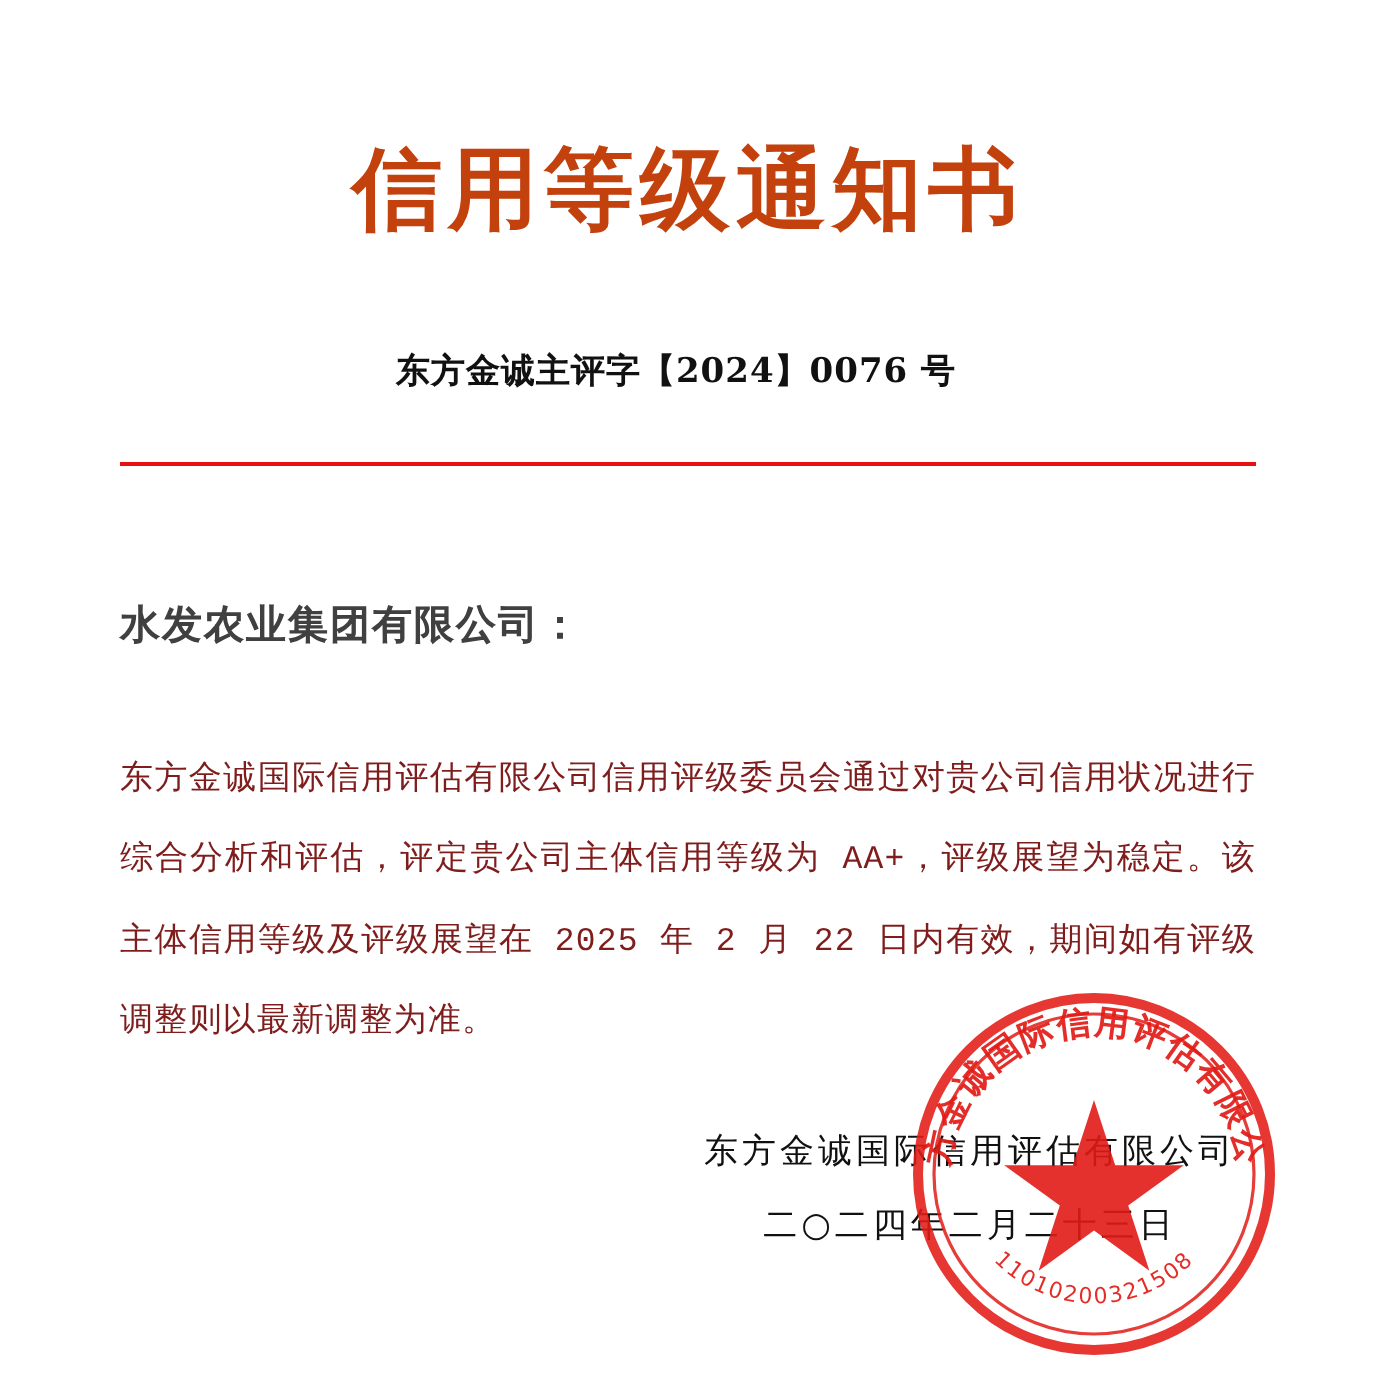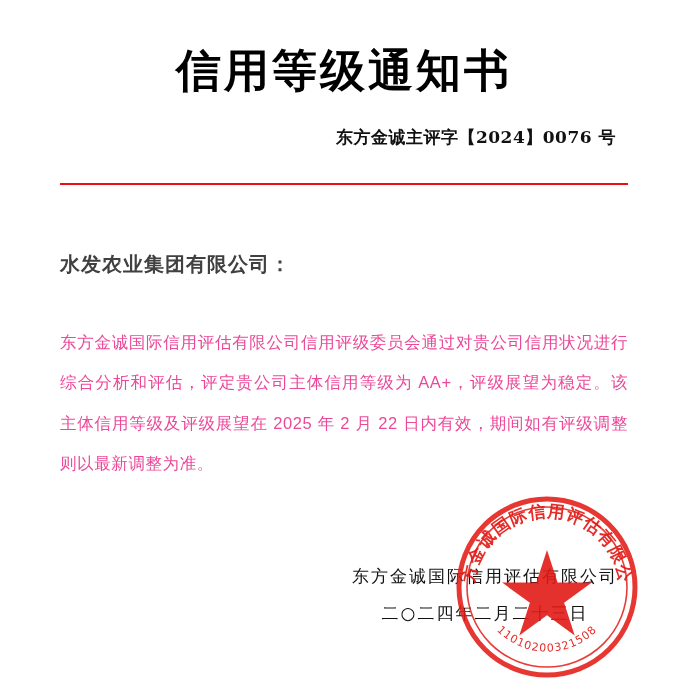--- a/index.html
+++ b/index.html
@@ -15,32 +15,32 @@
   }
   .page {
     position: relative;
     width: 688px;
     height: 688px;
     box-sizing: border-box;
     padding: 0 60px;
   }
   .doc-title {
     margin: 0;
-    padding-top: 44px;
+    padding-top: 68px;
     text-align: center;
-    color: #000000;
+    color: #c2410c;
     font-family: "DejaVu Serif", "Liberation Serif", serif;
     font-size: 45px;
     font-weight: bold;
     letter-spacing: 3px;
     line-height: 1.2;
   }
   .doc-number {
-    margin-top: 28px;
-    text-align: right;
+    margin-top: 52px;
+    text-align: center;
     padding-right: 12px;
     font-size: 17px;
     font-weight: bold;
     color: #111;
     letter-spacing: 0.5px;
     font-family: "DejaVu Serif", "Liberation Serif", serif;
   }
   .red-rule {
     margin-top: 34px;
     height: 2px;
@@ -52,24 +52,24 @@
     font-size: 20px;
     font-weight: bold;
     color: #404040;
     letter-spacing: 1px;
     font-family: "DejaVu Serif", "Liberation Serif", serif;
   }
   .body-text {
     margin-top: 44px;
     font-size: 16.5px;
     line-height: 2.45;
-    color: #ec4899;
+    color: #7f1d1d;
     text-align: justify;
     letter-spacing: 0.6px;
-    font-family: Liberation Sans, sans-serif;
+    font-family: Liberation Mono, monospace;
   }
   .signature-block {
     position: absolute;
     right: 70px;
     top: 558px;
     text-align: center;
     font-size: 17px;
     line-height: 2.2;
     color: #111;
     letter-spacing: 2px;

